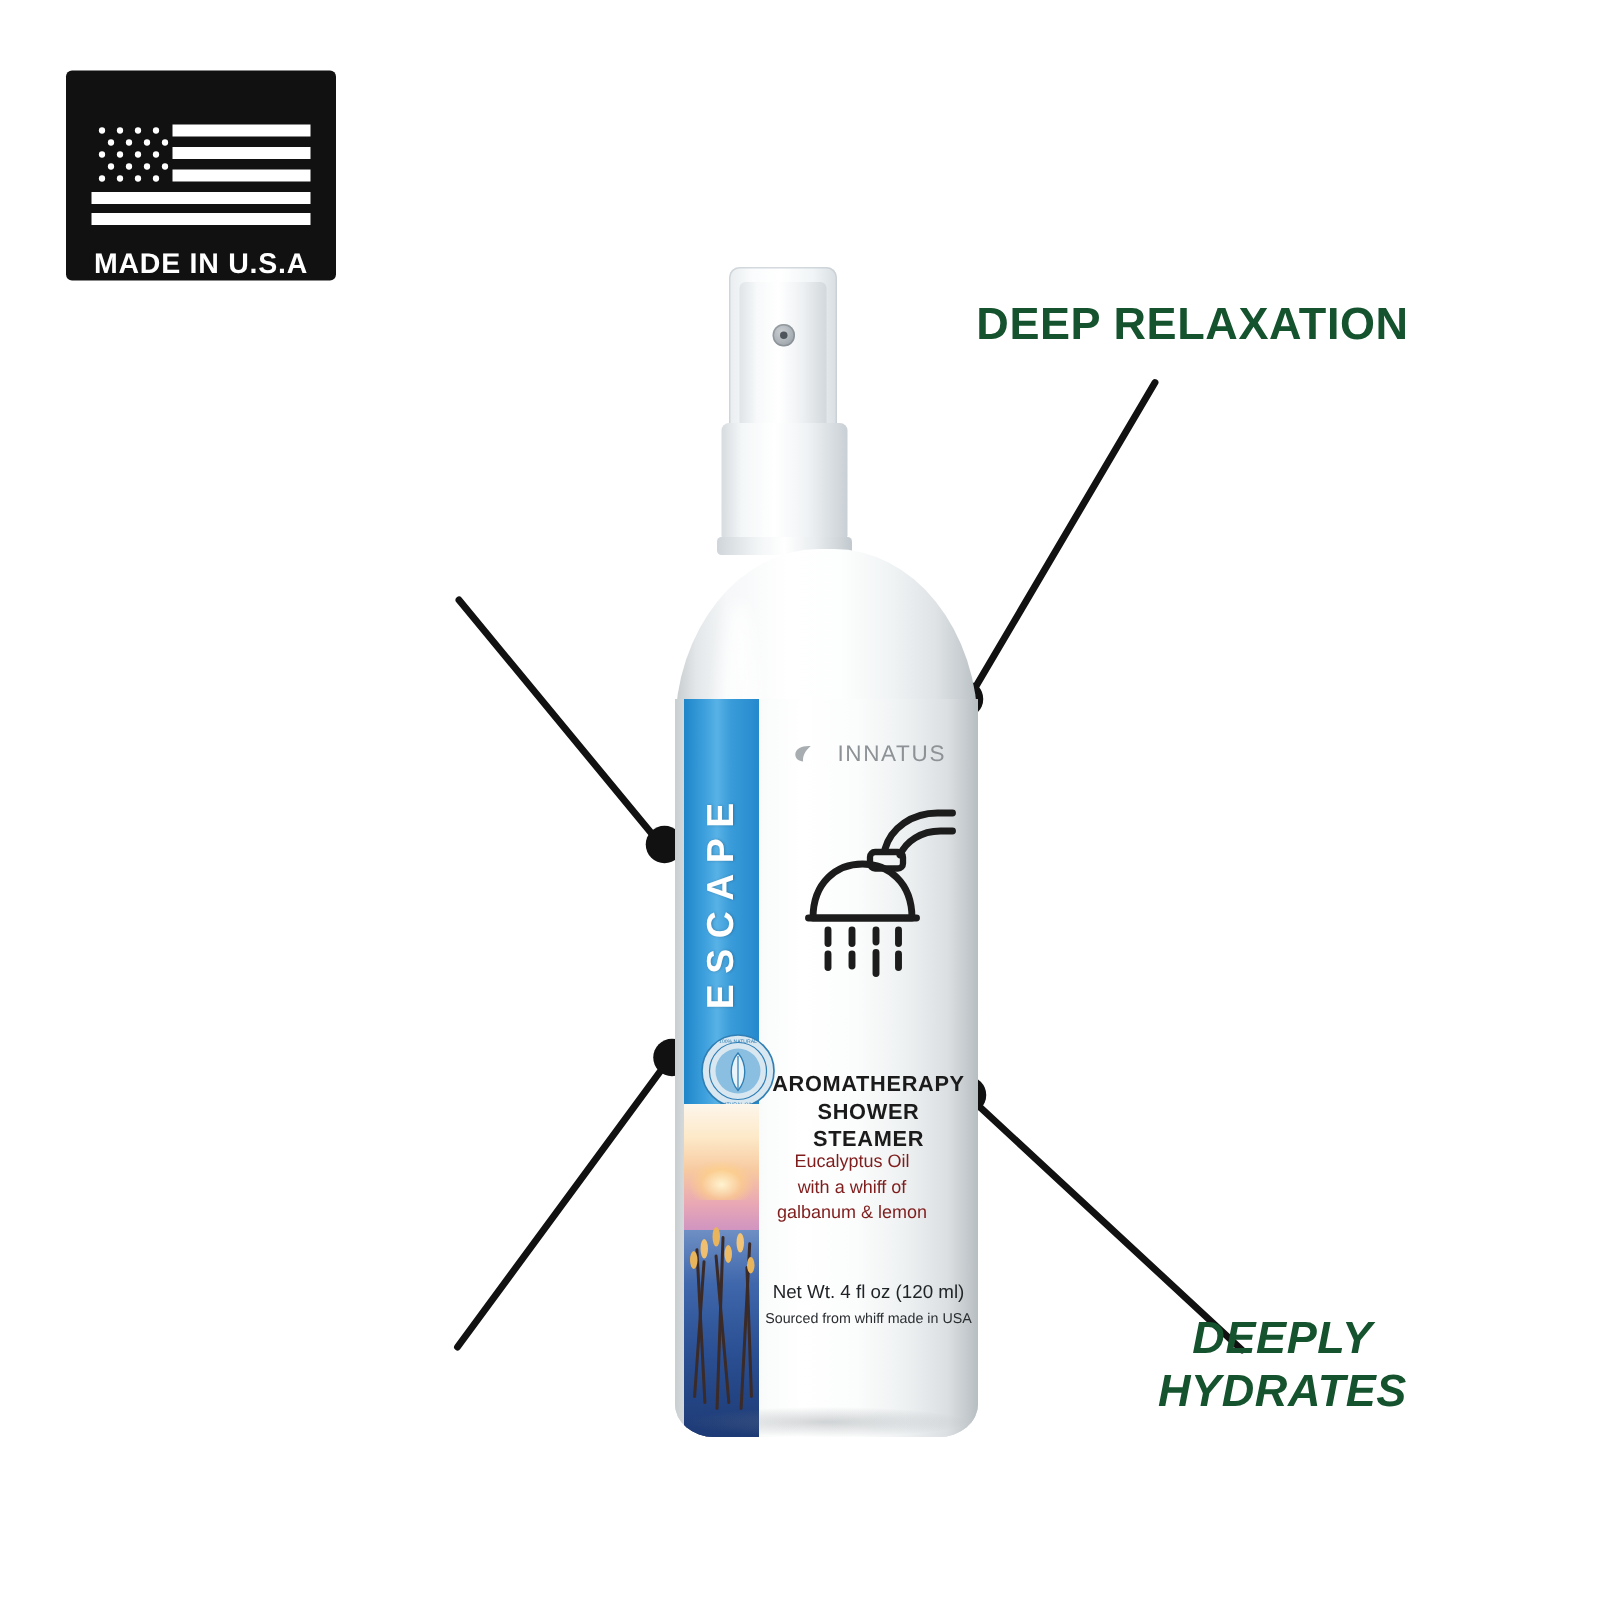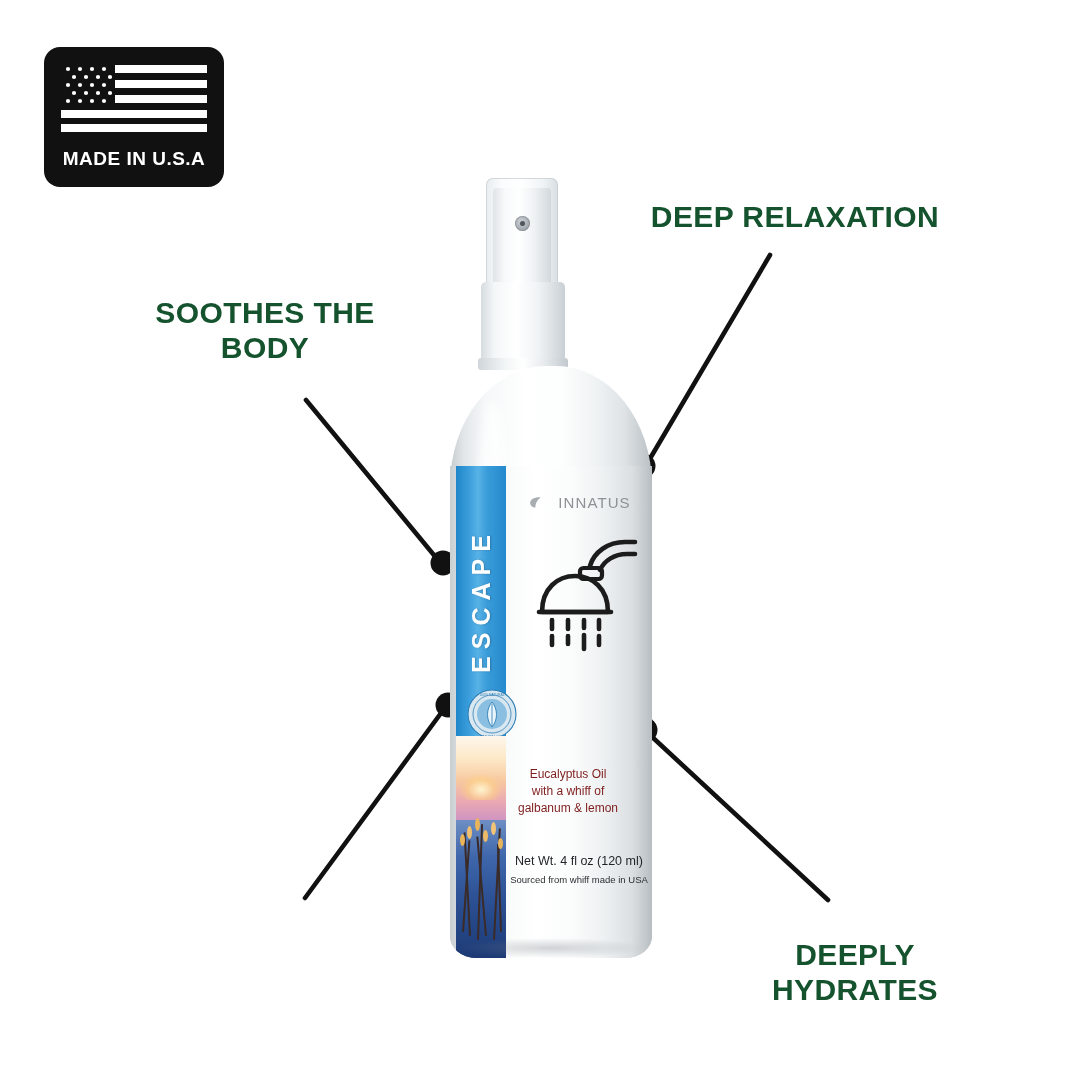--- a/index.html
+++ b/index.html
@@ -6,41 +6,41 @@
   body{
     width:1080px;height:1080px;background:#ffffff;
     font-family:"Liberation Sans", sans-serif;
     position:relative;overflow:hidden;
   }
   .stage{position:absolute;inset:0;}
 
   
   .usa-badge{
     position:absolute;left:44px;top:47px;width:180px;height:140px;
-    background:#111111;border-radius:16px;
+    background:#111111;border-radius:4px;
     display:flex;flex-direction:column;align-items:center;justify-content:flex-start;
-    padding-top:14px;box-sizing:border-box;
+    padding-top:32px;box-sizing:border-box;
   }
   .flag{position:relative;width:150px;height:78px;}
   .flag svg{display:block;}
   .usa-text{
     color:#ffffff;font-weight:bold;font-size:19px;letter-spacing:0.5px;
     margin-top:9px;font-family:"Liberation Sans", sans-serif;white-space:nowrap;
   }
 
   
   .callout{
     position:absolute;color:#14532d;font-weight:bold;
     font-size:30px;line-height:1.16;letter-spacing:0.4px;text-align:center;
     font-family:"Liberation Sans", sans-serif;white-space:pre-line;
   }
   #co-soothes{left:110px;top:296px;width:310px;}
   #co-relax{left:600px;top:200px;width:390px;}
   #co-detox{left:170px;top:914px;width:250px;}
-  #co-hydrate{left:730px;top:938px;width:250px;}
+  #co-hydrate{left:730px;top:876px;width:250px;font-style:italic;}
 
   
   .lines{position:absolute;inset:0;pointer-events:none;}
 
   
   .bottle{position:absolute;left:440px;top:178px;width:222px;height:790px;}
 
   
   .overcap{
     position:absolute;left:46px;top:0px;width:72px;height:118px;
@@ -232,22 +232,20 @@
       <line x1="650" y1="735" x2="828" y2="900"></line>
     </g>
     <g fill="#111111">
       <circle cx="443" cy="563" r="12.5"></circle>
       <circle cx="643" cy="466" r="12.5"></circle>
       <circle cx="448" cy="705" r="12.5"></circle>
       <circle cx="645" cy="730" r="12.5"></circle>
     </g>
   </svg>
 
-  <div class="callout" id="co-soothes">SOOTHES THE
-BODY</div>
   <div class="callout" id="co-relax">DEEP RELAXATION</div>
   <div class="callout" id="co-hydrate">DEEPLY
 HYDRATES</div>
 
   <div class="bottle">
 
     <div class="overcap"></div>
     <div class="nozzle"></div>
     <div class="sprayhole"></div>
     <div class="collar"></div>
@@ -319,20 +317,22 @@
             <line x1="46" y1="92" x2="46" y2="101"></line>
             <line x1="46" y1="108" x2="46" y2="116"></line>
             <line x1="62" y1="92" x2="62" y2="100"></line>
             <line x1="62" y1="107" x2="62" y2="121"></line>
             <line x1="77" y1="92" x2="77" y2="101"></line>
             <line x1="77" y1="108" x2="77" y2="117"></line>
           </g>
         </svg>
       </div>
 
+      <div class="prod-title">AROMATHERAPY
+SHOWER STEAMER</div>
       <div class="prod-desc">Eucalyptus Oil
 with a whiff of
 galbanum &amp; lemon</div>
       <div class="net-wt">Net Wt. 4 fl oz (120 ml)</div>
       <div class="sourced">Sourced from whiff made in USA</div>
     </div>
 
     <div class="shadow"></div>
   </div>
 

